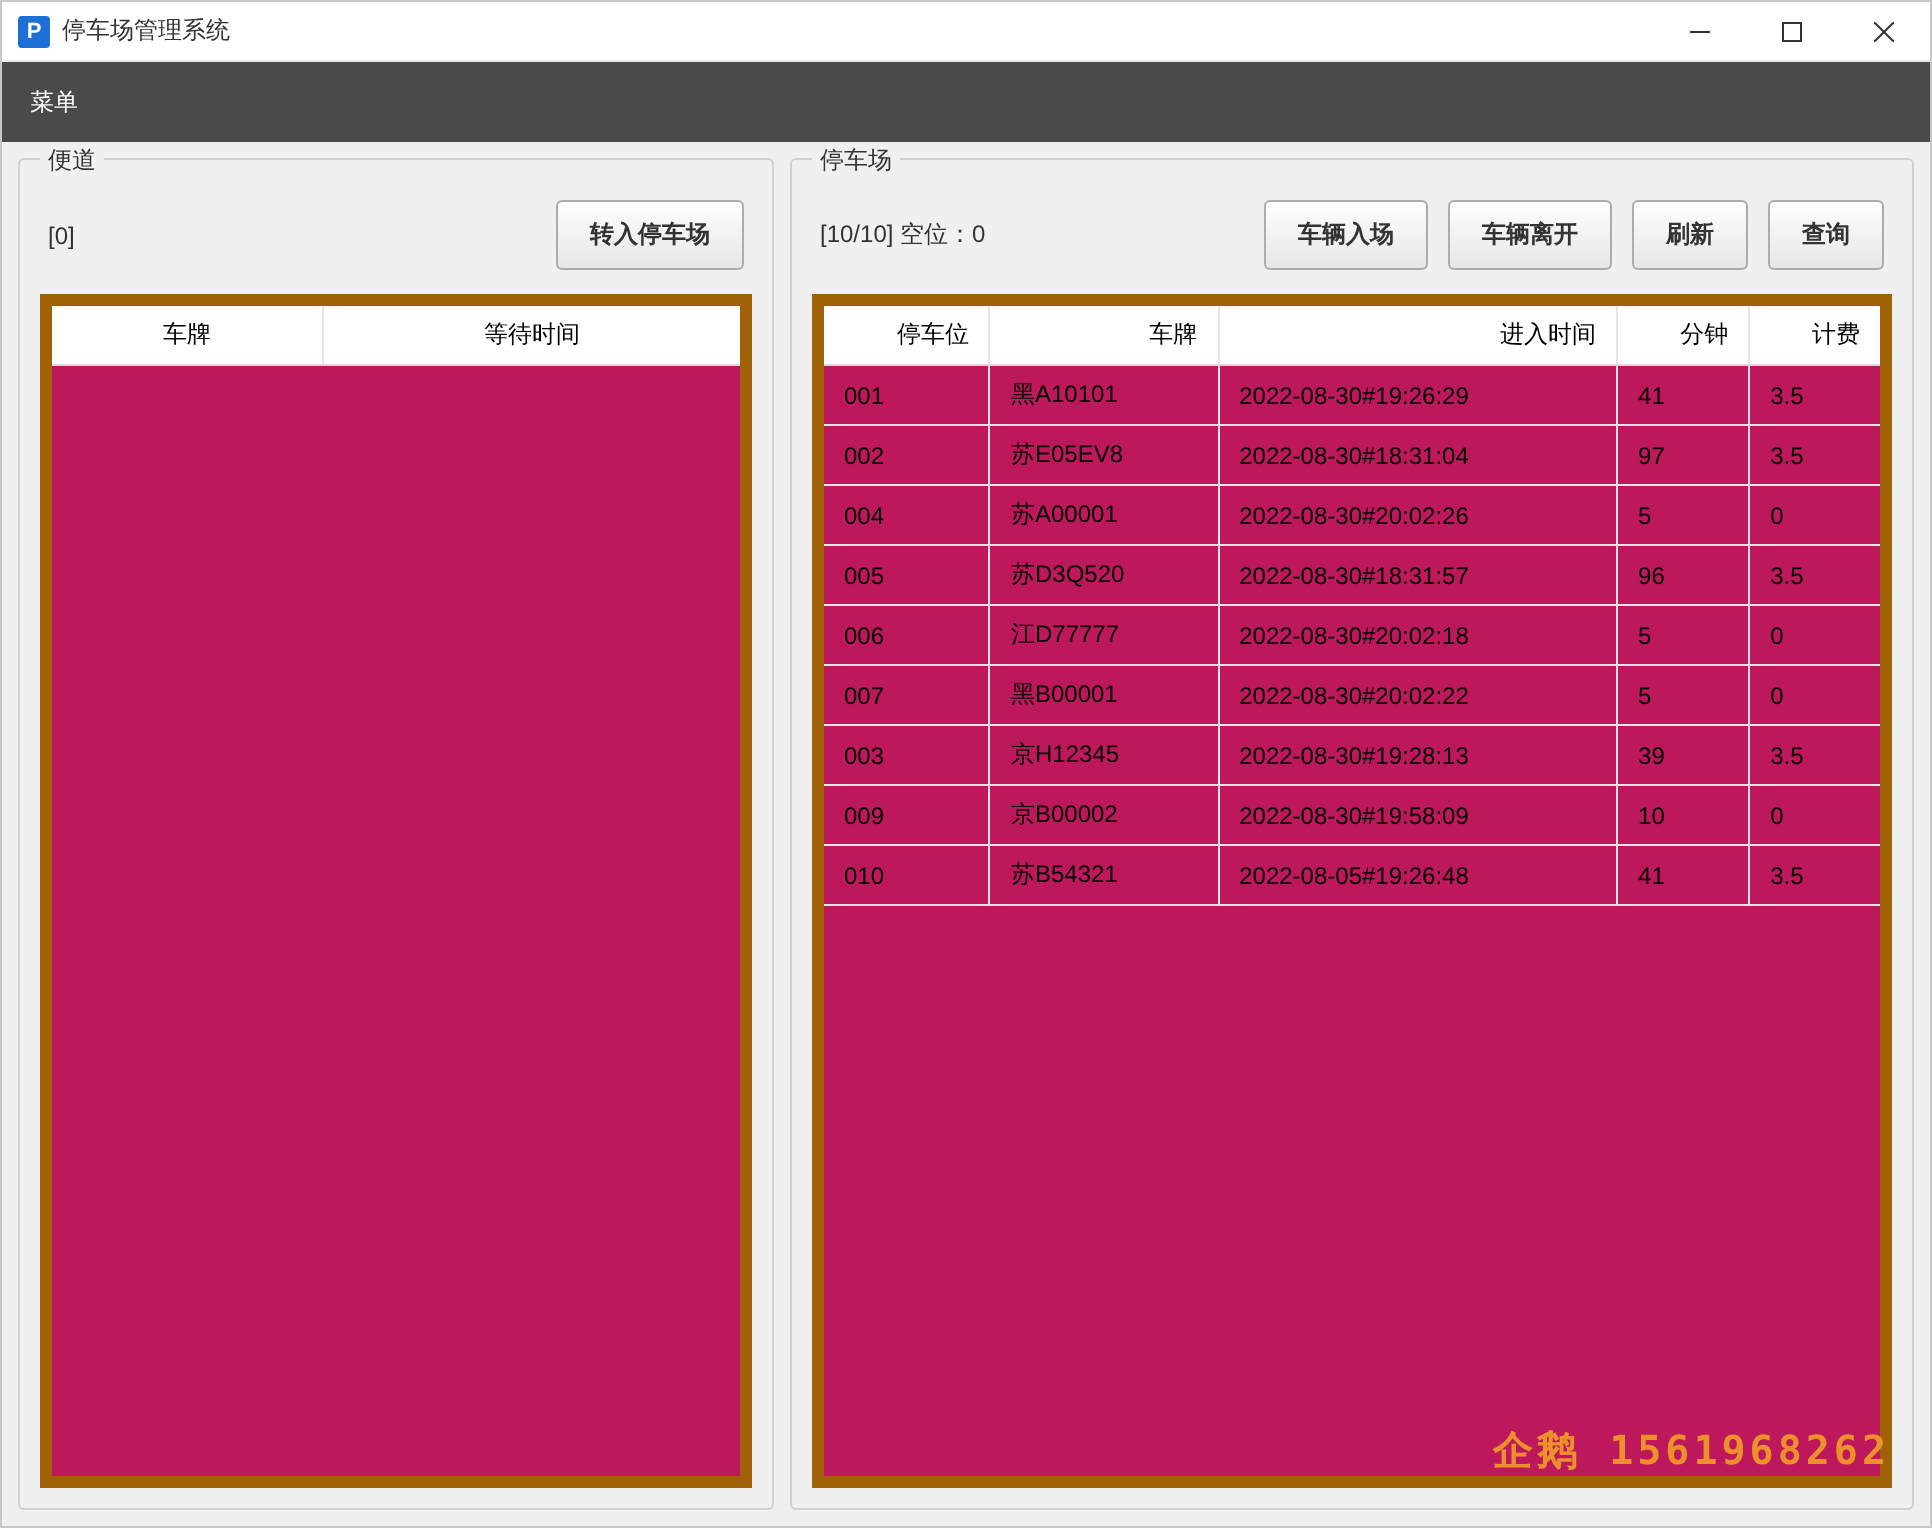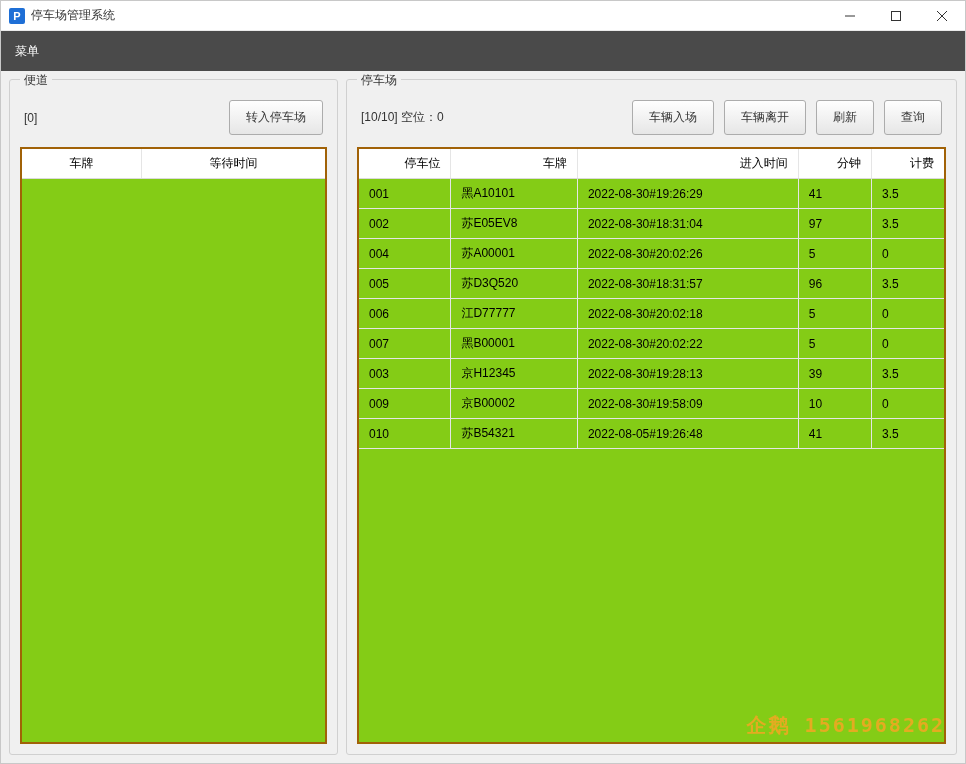--- a/index.html
+++ b/index.html
@@ -82,46 +82,47 @@
   flex-direction: column;
 }
 .groupbox .legend {
   position: absolute;
   top: -8px;
   left: 10px;
   background: #f0f0f0;
   padding: 0 4px;
   color: #333;
 }
-.left-panel { width: 329px; }
+.left-panel { width: 378px; }
 .right-panel { flex: 1; }
 
 .panel-header {
   display: flex;
   align-items: center;
   padding: 6px 4px 12px 4px;
   gap: 10px;
 }
 .panel-header .info { color: #333; }
 .panel-header .spacer { flex: 1; }
 .btn {
   background: linear-gradient(#fefefe, #e6e6e6);
   border: 1px solid #acacac;
   border-radius: 3px;
   padding: 8px 16px;
   font-size: 12px;
   font-family: inherit;
   cursor: pointer;
   color: #333;
+  font-weight: bold;
 }
 
 .table-wrap {
   flex: 1;
-  background: #84cc16;
-  border: 2px solid #a16207;
+  background: #be185d;
+  border: 6px solid #a16207;
   overflow: auto;
 }
 table {
   width: 100%;
   border-collapse: collapse;
   font-size: 12px;
 }
 th, td {
   padding: 6px 10px;
   text-align: left;

